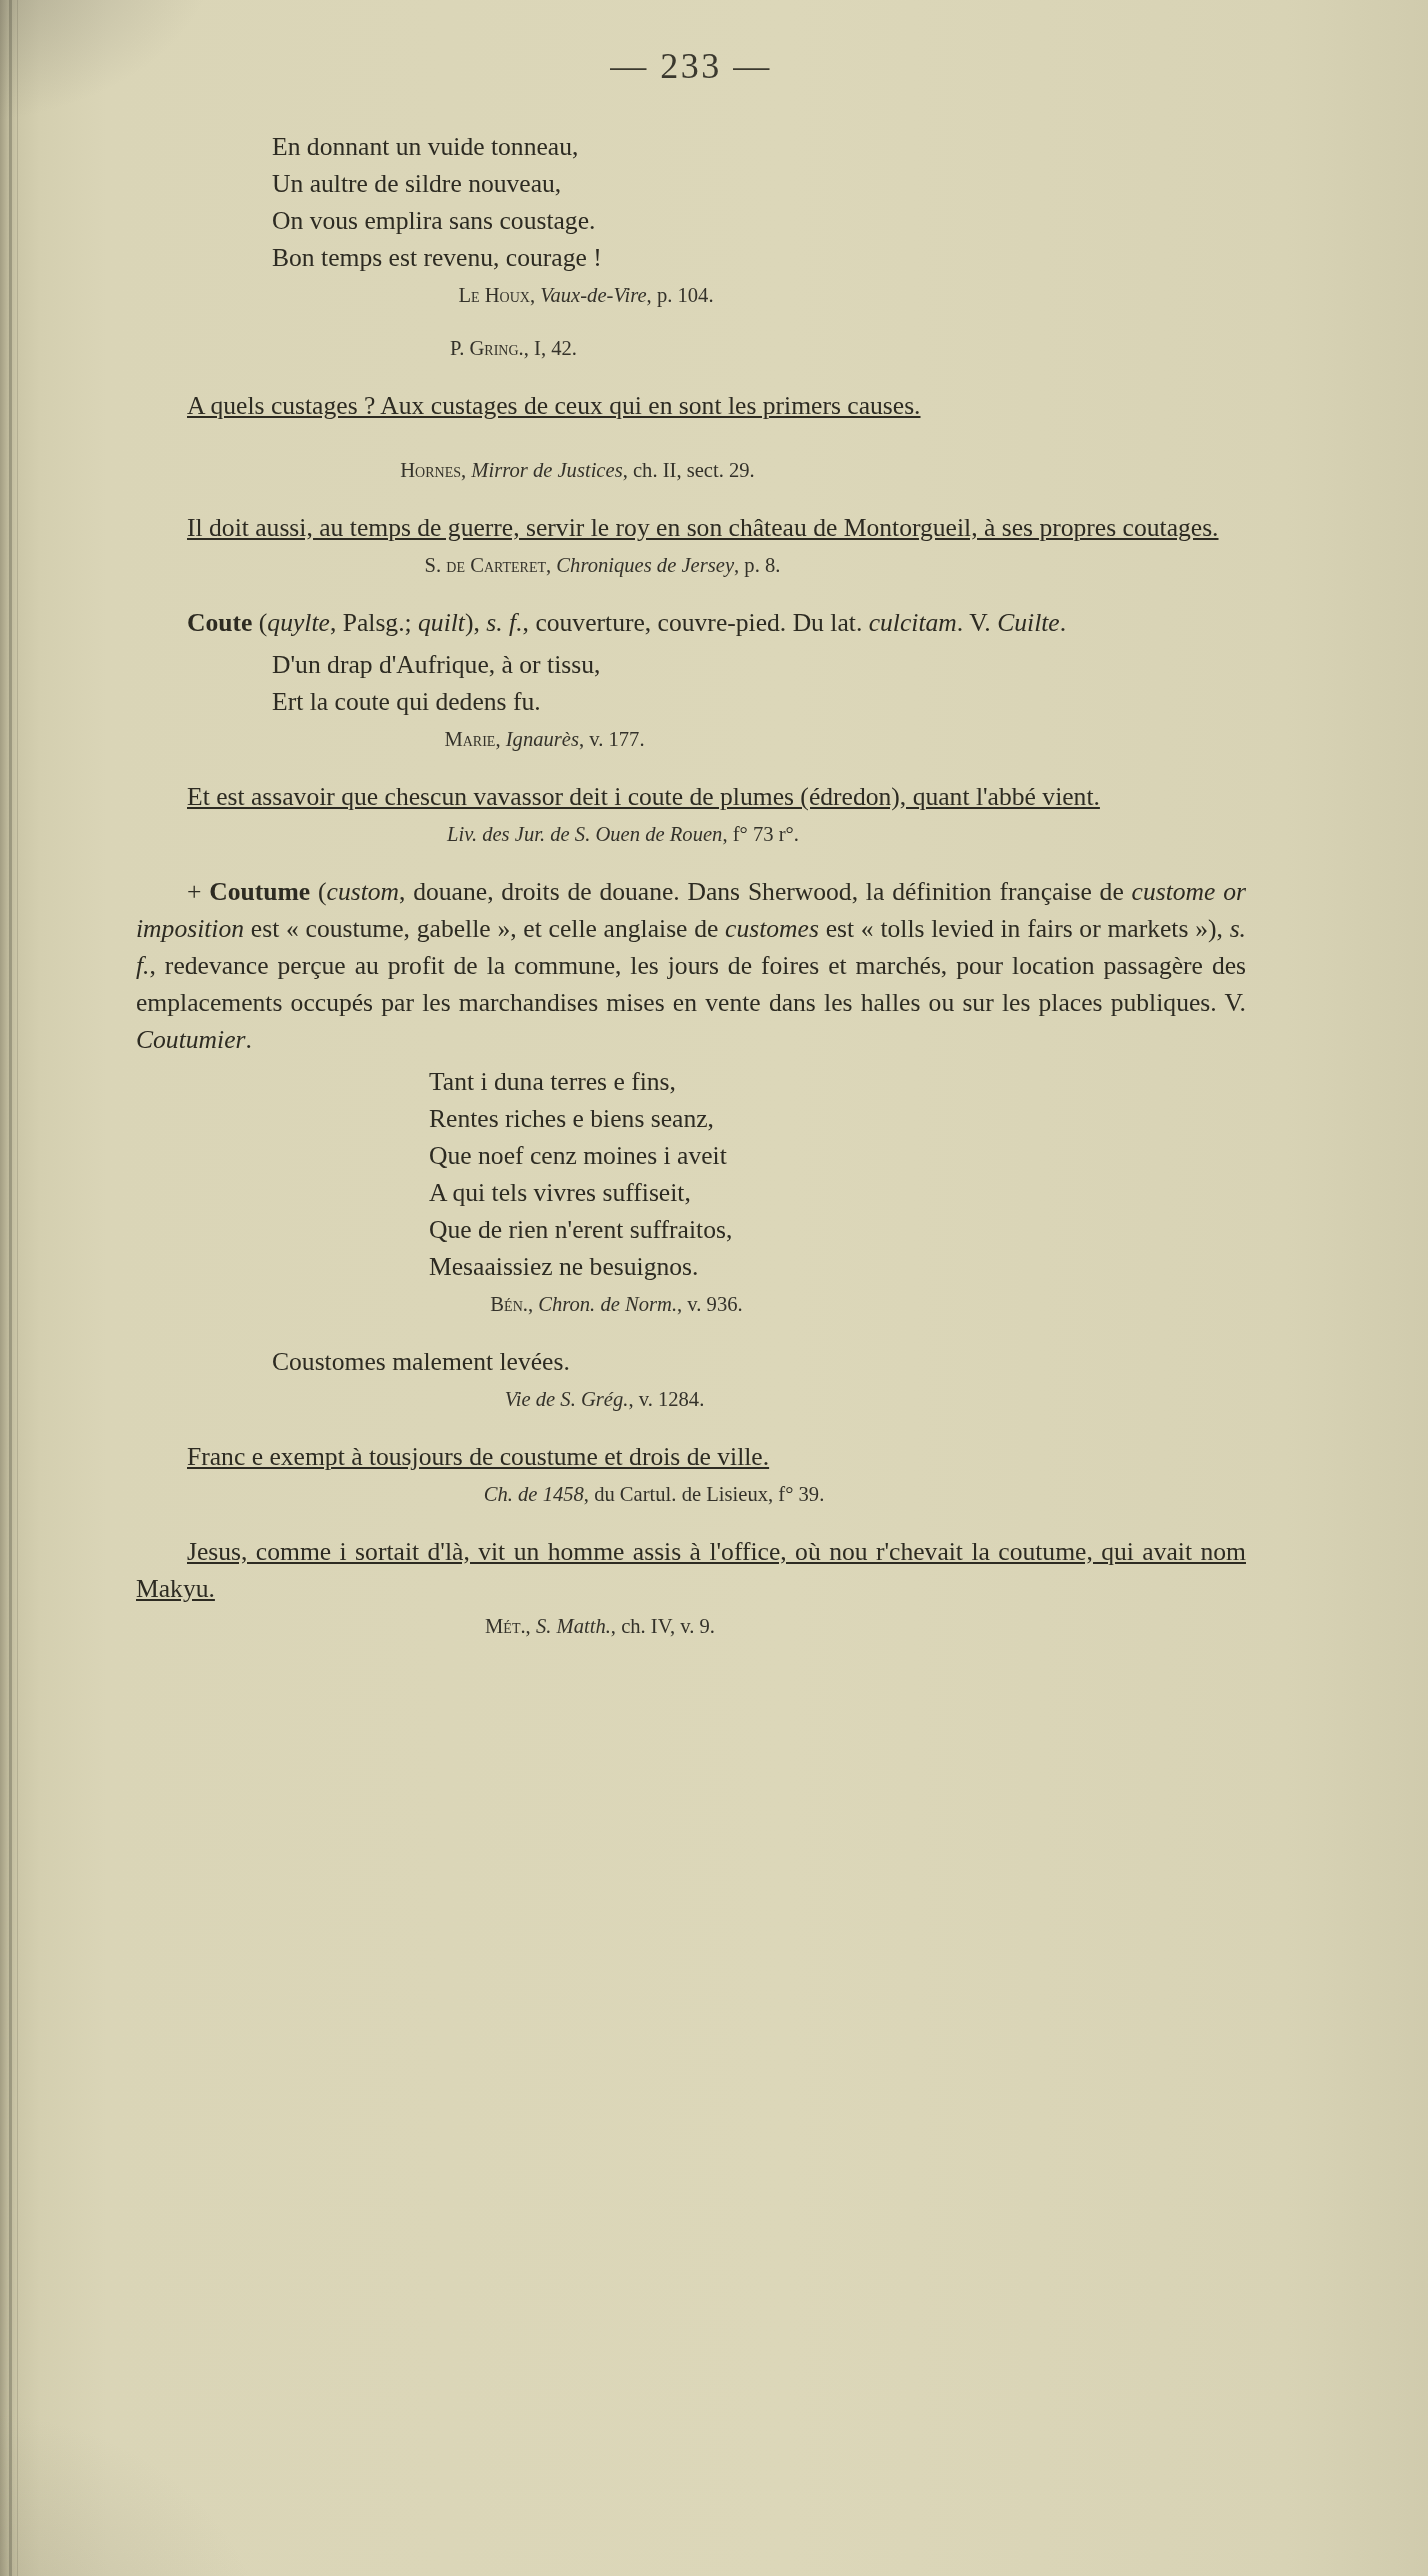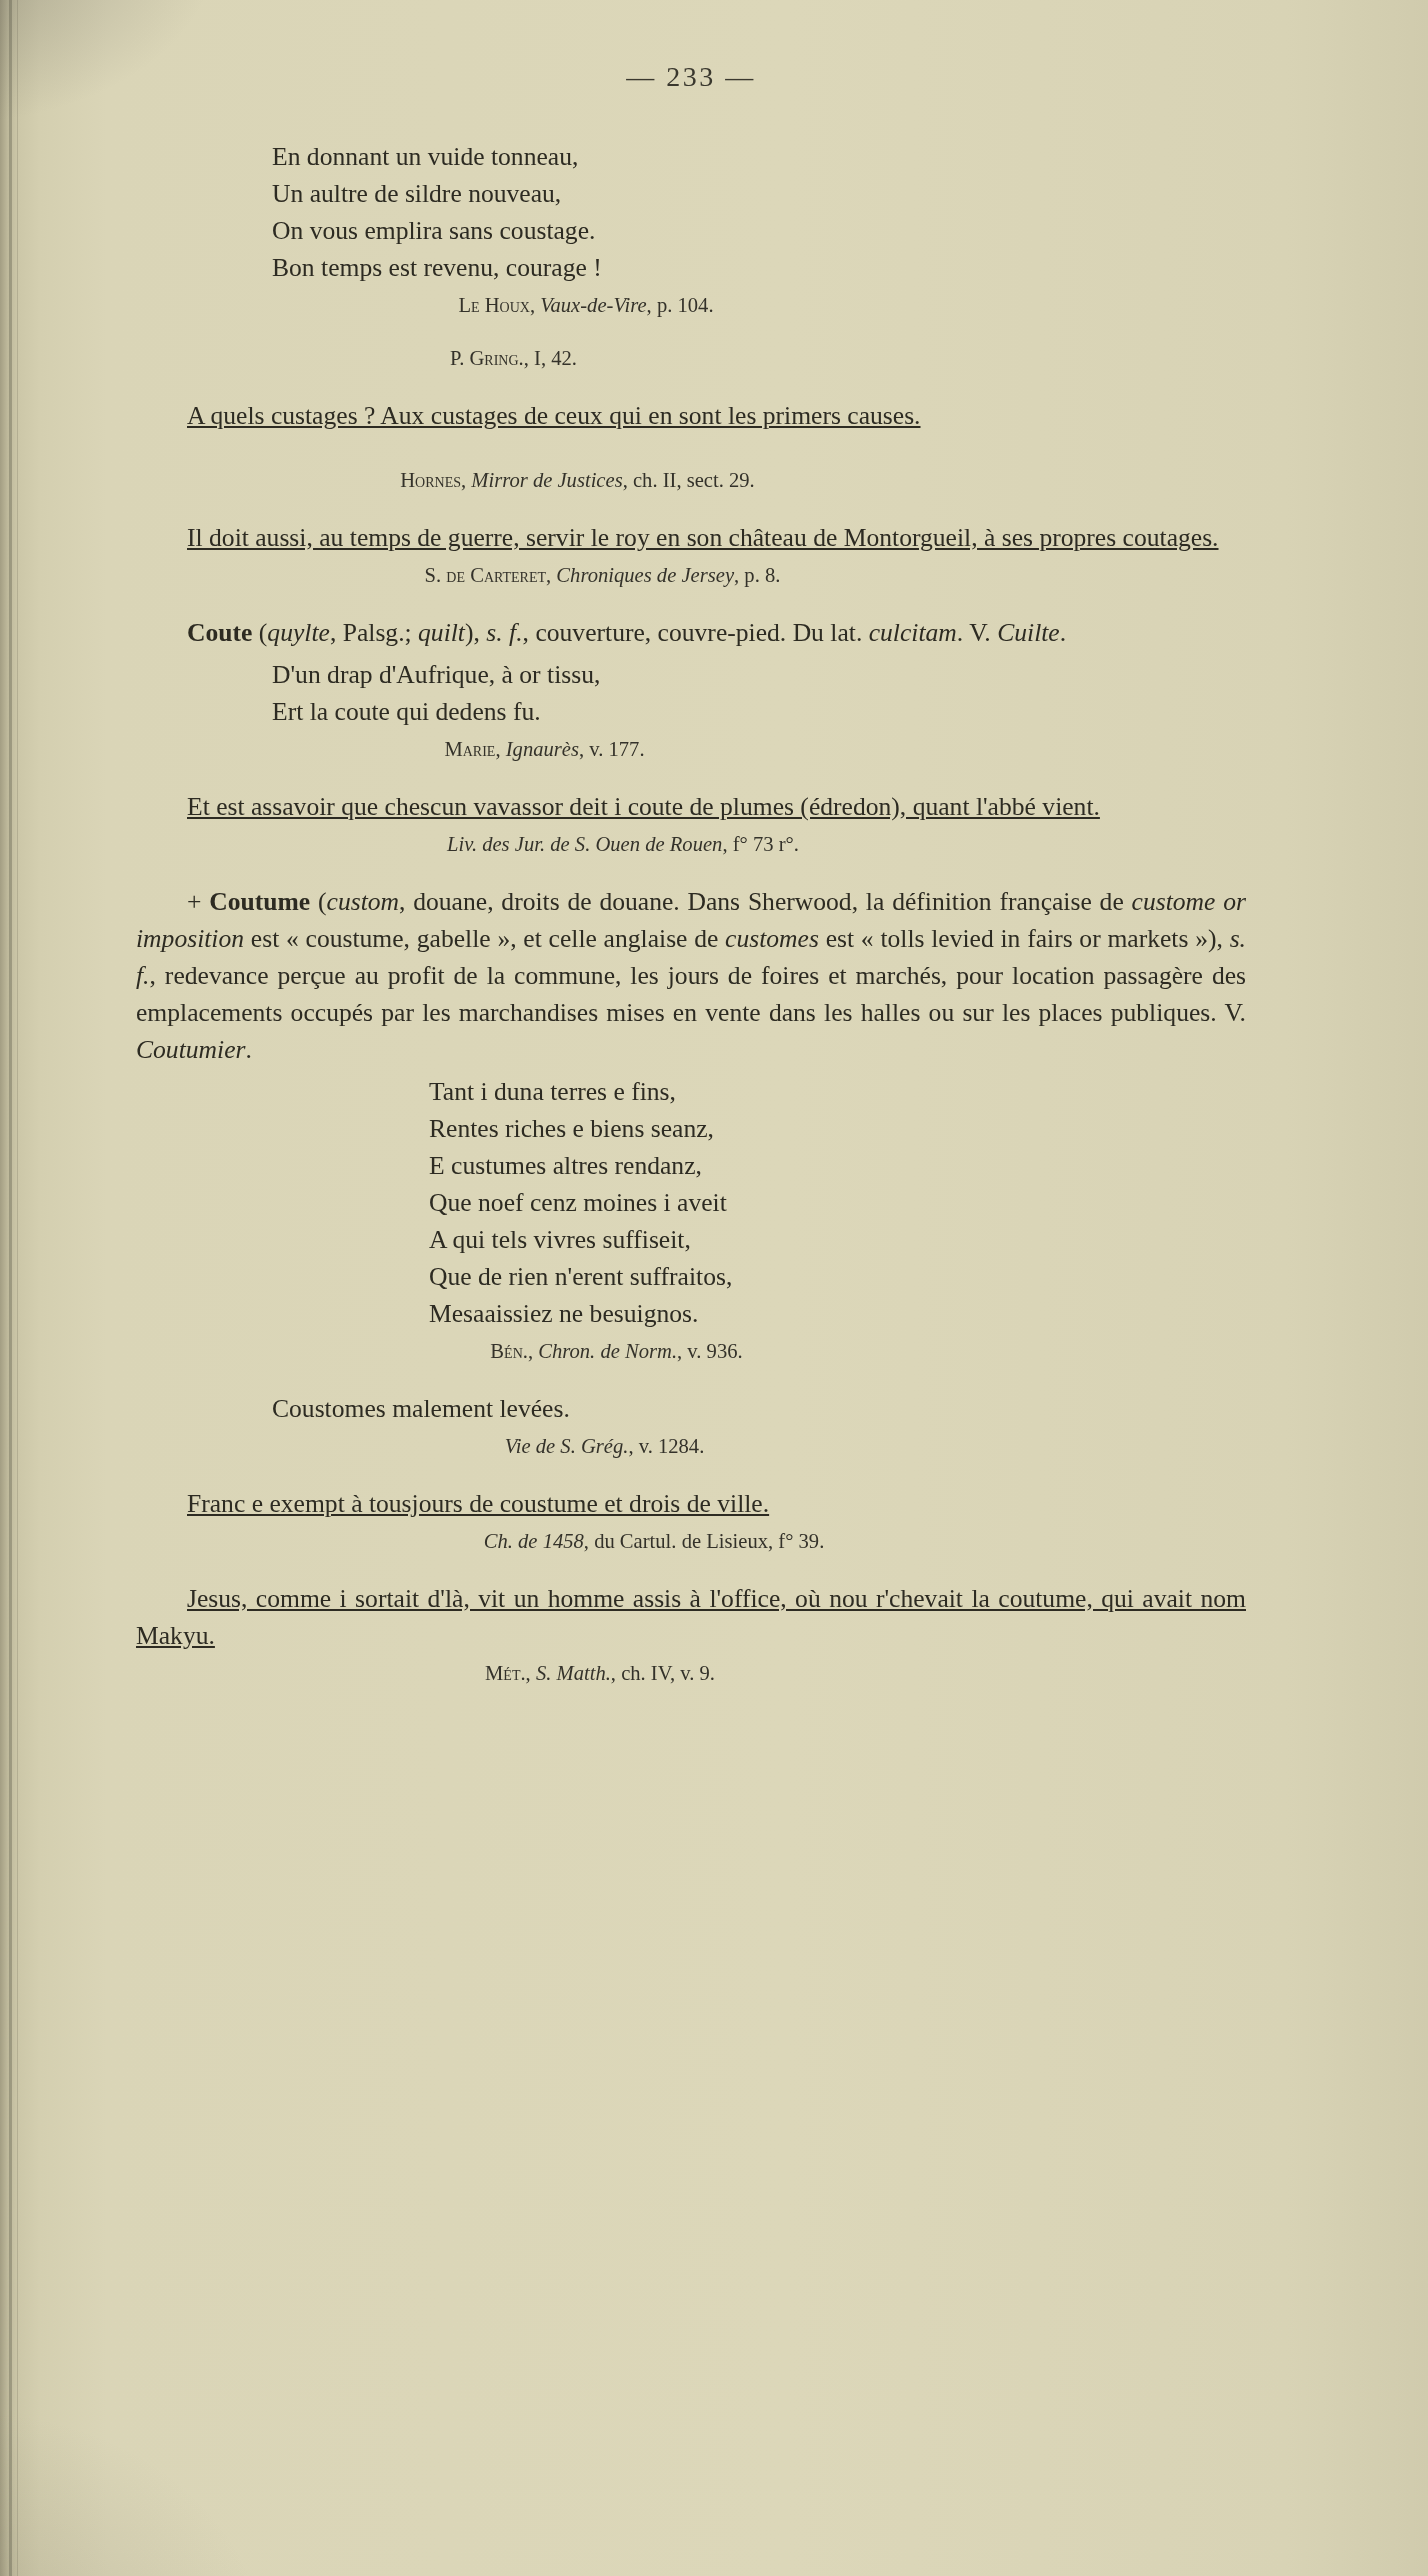--- a/index.html
+++ b/index.html
@@ -14,22 +14,22 @@
       radial-gradient(ellipse 380px 248px at -50px -50px, rgba(105,102,92,0.40), rgba(105,102,92,0) 70%),
       radial-gradient(ellipse 429px 347px at -33px 103%, rgba(115,110,90,0.22), rgba(115,110,90,0) 70%),
       linear-gradient(90deg, #a39e83 0px, #beb99b 7.4px, #ccc7a8 18px, #d4cfb0 40px, #dad5b7 107px, #dcd7b9 55%, #d8d3b5 90%, #d0cbad 100%),
       #d9d4b6;
   }
   .edge-line{position:absolute;top:0;bottom:0;width:2.5px;background:rgba(70,68,56,0.30);}
   .edge-line.l1{left:9px;}
   .edge-line.l2{left:16.5px;width:1.7px;background:rgba(70,68,56,0.18);}
   .content{position:absolute;left:136px;top:48px;width:1110px;}
   .pageno{
-    text-align:center;font-size:28px;letter-spacing:2.5px;color:#3a382e;
-    margin:10px 0 43px 0;
+    text-align:center;font-size:36px;letter-spacing:2.5px;color:#3a382e;
+    margin:0 0 43px 0;
   }
   .body-text{font-size:25.6px;line-height:37px;}
   .para{ text-align:justify; text-indent:51px; margin:0 0 5px 0;text-decoration:underline;}
   .entry{ text-align:justify; text-indent:51px; margin:11.6px 0 5px 0;}
   .verse{margin:3.3px 0 5px 0;}
   .v1{margin-left:136px;}
   .v2{margin-left:293px;}
   .quote{margin:3.3px 0 5px 116px;}
   .quote2{margin:3.3px 0 5px 136px;}
   .cite{
@@ -97,21 +97,20 @@
     </div>
 
 
     <div class="entry">
       <span>+ </span><span class="b">Coutume </span><span>(</span><span class="it">custom</span><span>, douane, droits de douane. Dans Sherwood, la définition française de </span><span class="it">custome or imposition</span><span> est « coustume, gabelle », et celle anglaise de </span><span class="it">customes</span><span> est « tolls levied in fairs or markets »), </span><span class="it">s. f.</span><span>, redevance perçue au profit de la commune, les jours de foires et marchés, pour location passagère des emplacements occupés par les marchandises mises en vente dans les halles ou sur les places publiques. V. </span><span class="it">Coutumier</span><span>.</span>
     </div>
 
     <div class="verse v2">
       <div>Tant i duna terres e fins,</div>
       <div>Rentes riches e biens seanz,</div>
-      <div>E custumes altres rendanz,</div>
       <div>Que noef cenz moines i aveit</div>
       <div>A qui tels vivres suffiseit,</div>
       <div>Que de rien n'erent suffraitos,</div>
       <div>Mesaaissiez ne besuignos.</div>
     </div>
     <div class="cite c7">
       <span class="sc">Bén.</span><span>, </span><span class="it">Chron. de Norm.</span><span>, v. 936.</span>
     </div>
 
     <div class="quote quote2">Coustomes malement levées.</div>

